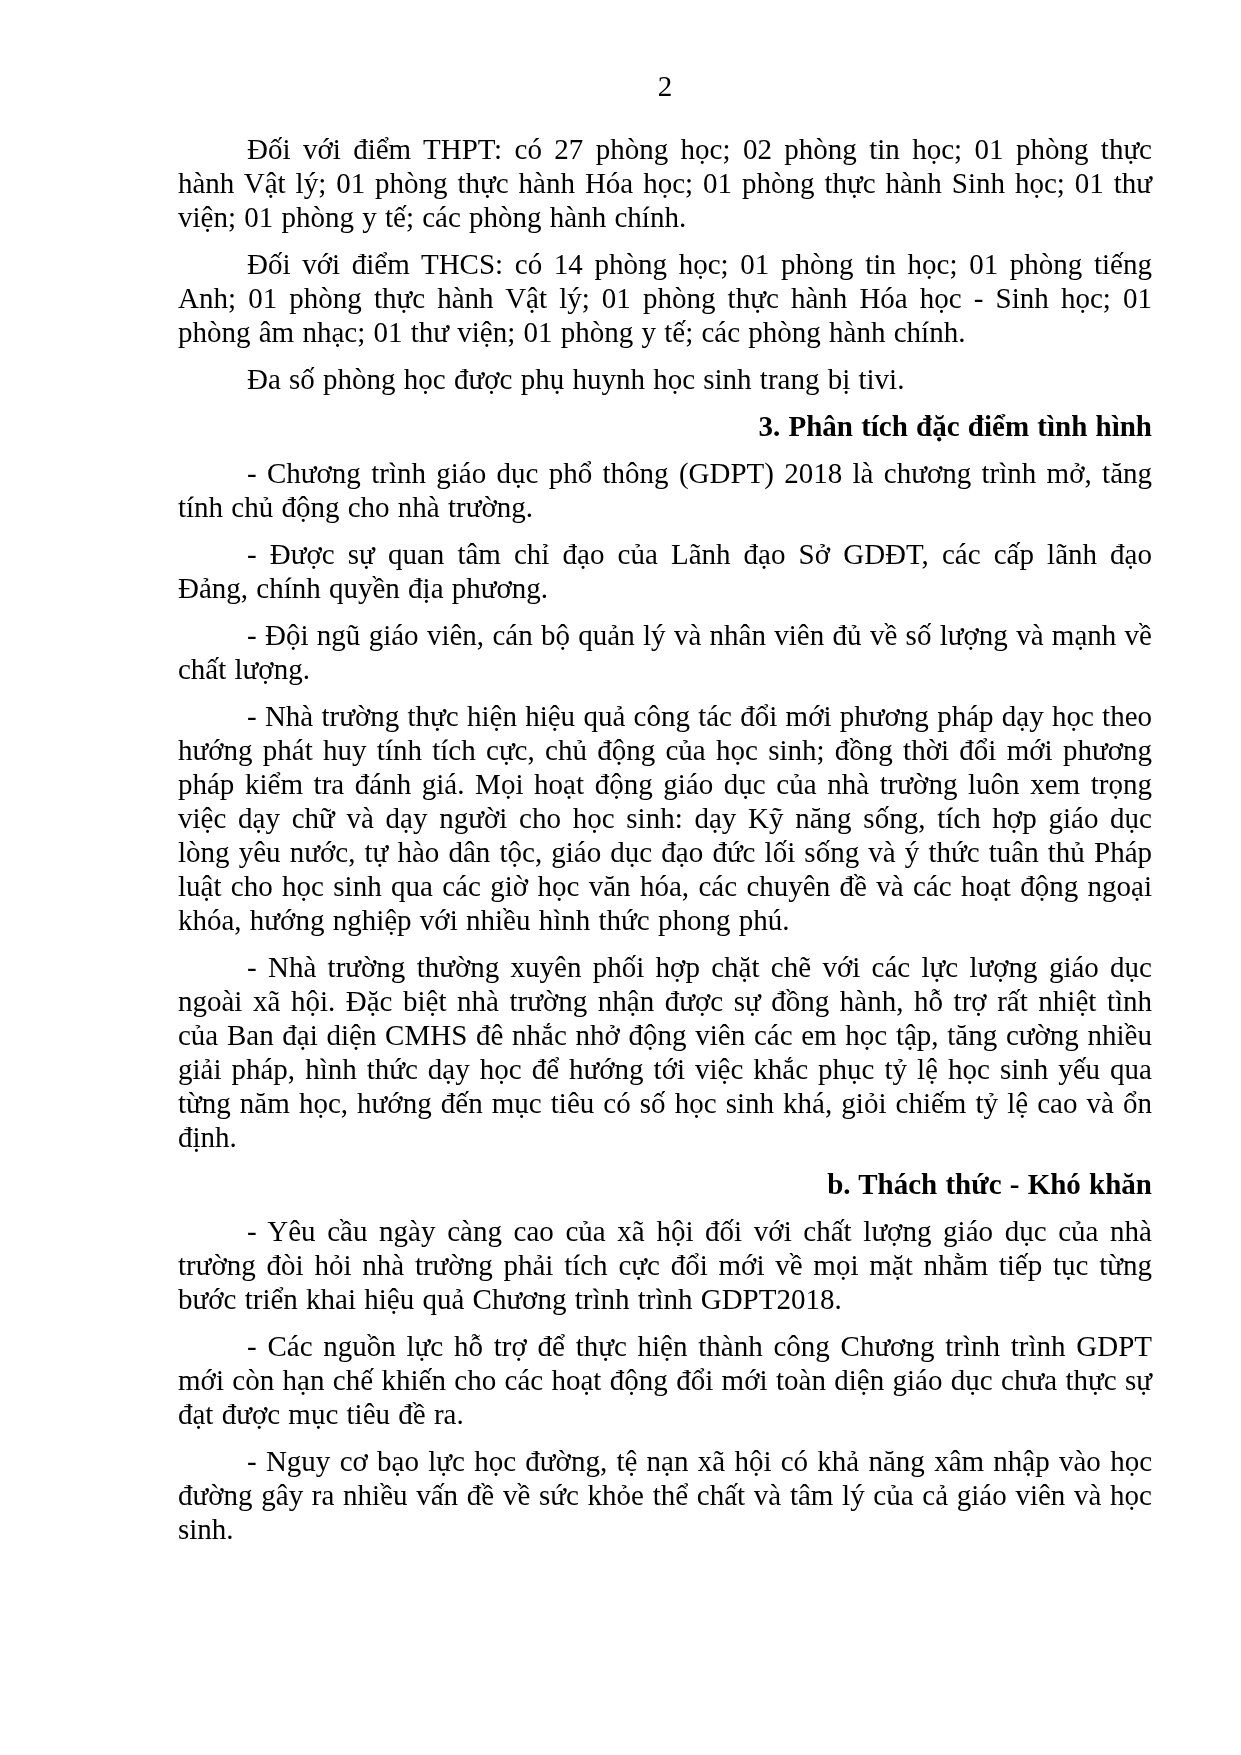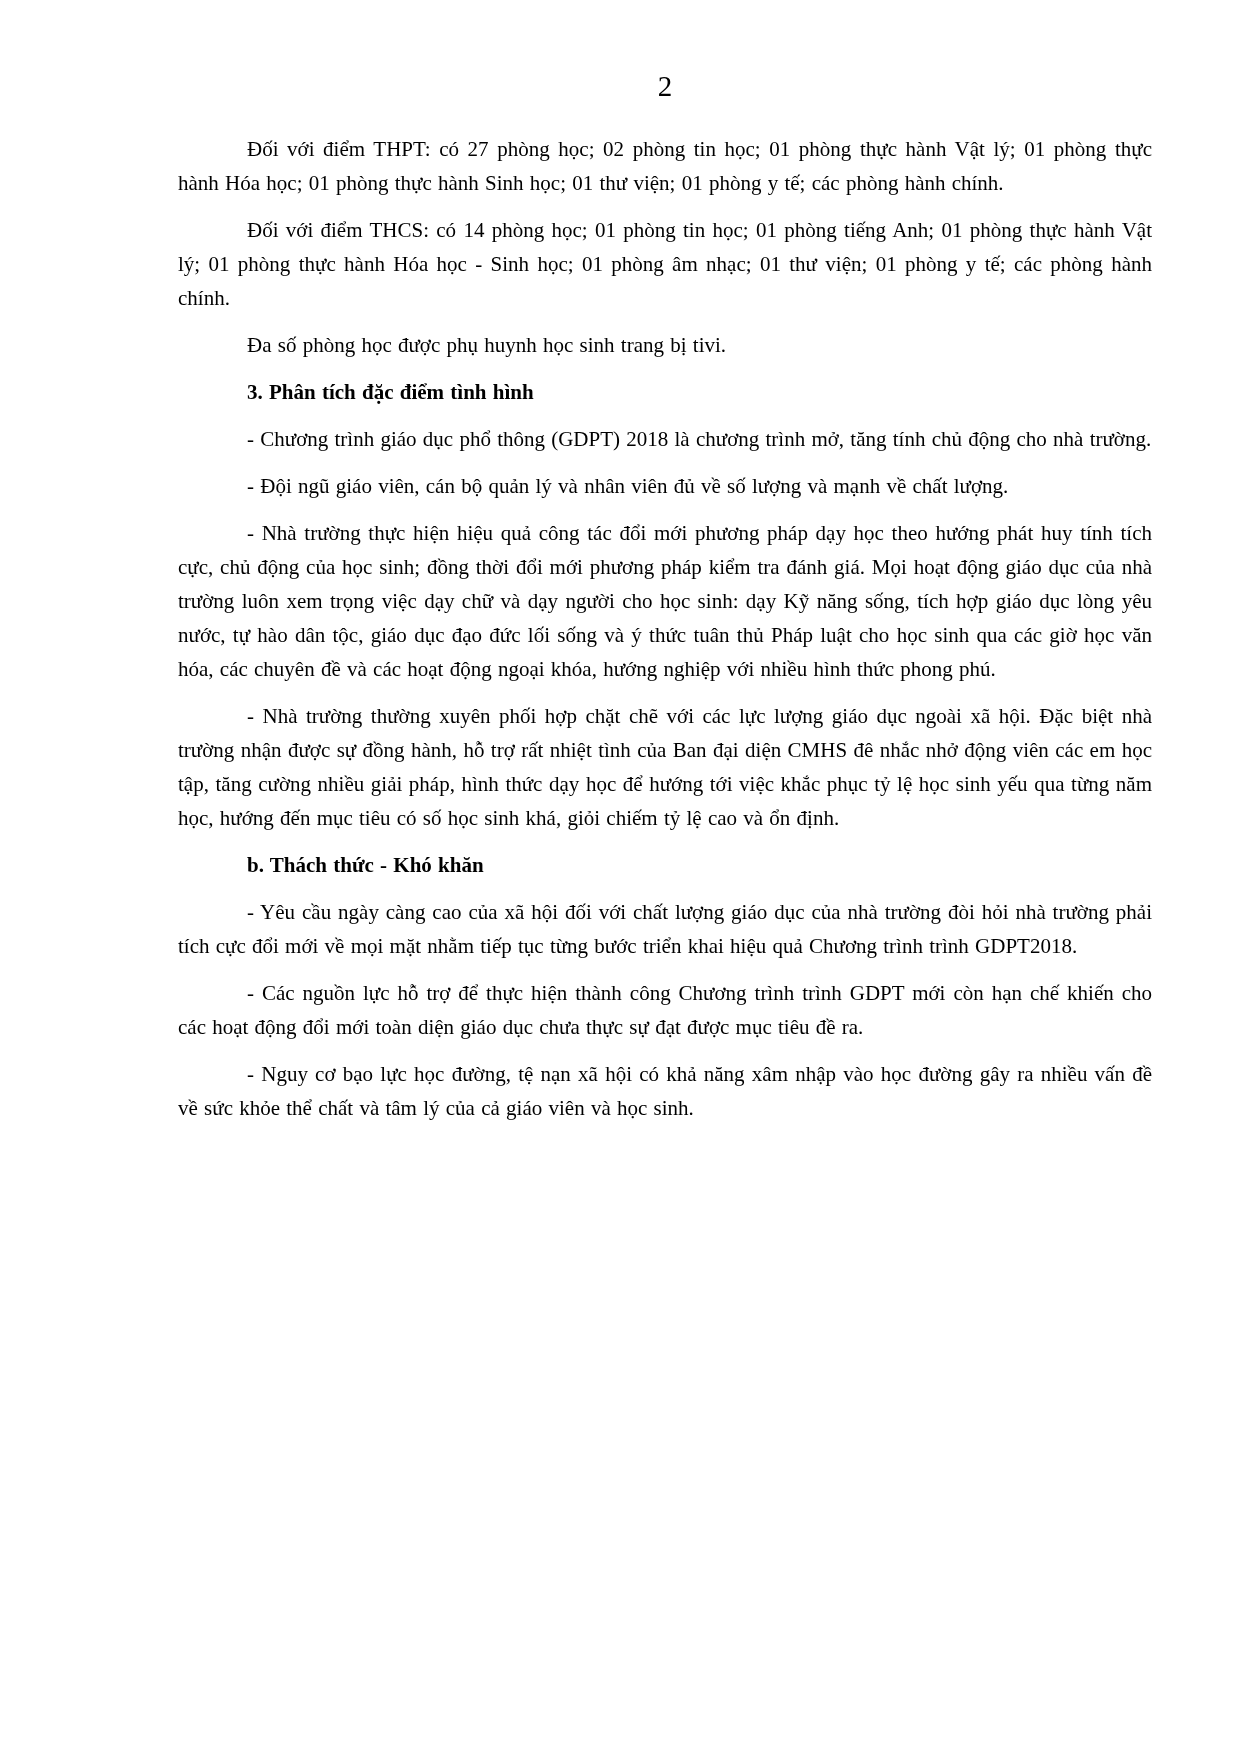--- a/index.html
+++ b/index.html
@@ -21,30 +21,30 @@
   .page-number {
     text-align: center;
     font-size: 29px;
     line-height: 28px;
     margin: 0 0 32px 0;
   }
   .content {
     width: 100%;
   }
   .para {
-    font-size: 21px;
+    font-size: 29px;
     line-height: 34px;
     margin: 0 0 13px 0;
     text-indent: 69px;
     text-align: justify;
     word-spacing: 1px;
   }
   .para-heading {
     font-weight: bold;
-    text-align: left;
+    text-align: right;
   }
 </style>
 </head>
 <body>
 
 <div class="page">
   <div class="page-number">2</div>
 
   <div class="content">
 
@@ -53,20 +53,21 @@
       <p class="para para-body">Đối với điểm THCS: có 14 phòng học; 01 phòng tin học; 01 phòng tiếng Anh; 01 phòng thực hành Vật lý; 01 phòng thực hành Hóa học - Sinh học; 01 phòng âm nhạc; 01 thư viện; 01 phòng y tế; các phòng hành chính.</p>
 
       <p class="para para-body">Đa số phòng học được phụ huynh học sinh trang bị tivi.</p>
 
       <p class="para para-heading">3. Phân tích đặc điểm tình hình</p>
 
 
 
       <p class="para para-body">- Chương trình giáo dục phổ thông (GDPT) 2018 là chương trình mở, tăng tính chủ động cho nhà trường.</p>
 
+      <p class="para para-body">- Được sự quan tâm chỉ đạo của Lãnh đạo Sở GDĐT, các cấp lãnh đạo Đảng, chính quyền địa phương.</p>
 
       <p class="para para-body">- Đội ngũ giáo viên, cán bộ quản lý và nhân viên đủ về số lượng và mạnh về chất lượng.</p>
 
       <p class="para para-body">- Nhà trường thực hiện hiệu quả công tác đổi mới phương pháp dạy học theo hướng phát huy tính tích cực, chủ động của học sinh; đồng thời đổi mới phương pháp kiểm tra đánh giá. Mọi hoạt động giáo dục của nhà trường luôn xem trọng việc dạy chữ và dạy người cho học sinh: dạy Kỹ năng sống, tích hợp giáo dục lòng yêu nước, tự hào dân tộc, giáo dục đạo đức lối sống và ý thức tuân thủ Pháp luật cho học sinh qua các giờ học văn hóa, các chuyên đề và các hoạt động ngoại khóa, hướng nghiệp với nhiều hình thức phong phú.</p>
 
       <p class="para para-body">- Nhà trường thường xuyên phối hợp chặt chẽ với các lực lượng giáo dục ngoài xã hội. Đặc biệt nhà trường nhận được sự đồng hành, hỗ trợ rất nhiệt tình của Ban đại diện CMHS đê nhắc nhở động viên các em học tập, tăng cường nhiều giải pháp, hình thức dạy học để hướng tới việc khắc phục tỷ lệ học sinh yếu qua từng năm học, hướng đến mục tiêu có số học sinh khá, giỏi chiếm tỷ lệ cao và ổn định.</p>
 
       <p class="para para-heading">b. Thách thức - Khó khăn</p>
 
       <p class="para para-body">- Yêu cầu ngày càng cao của xã hội đối với chất lượng giáo dục của nhà trường đòi hỏi nhà trường phải tích cực đổi mới về mọi mặt nhằm tiếp tục từng bước triển khai hiệu quả Chương trình trình GDPT2018.</p>

